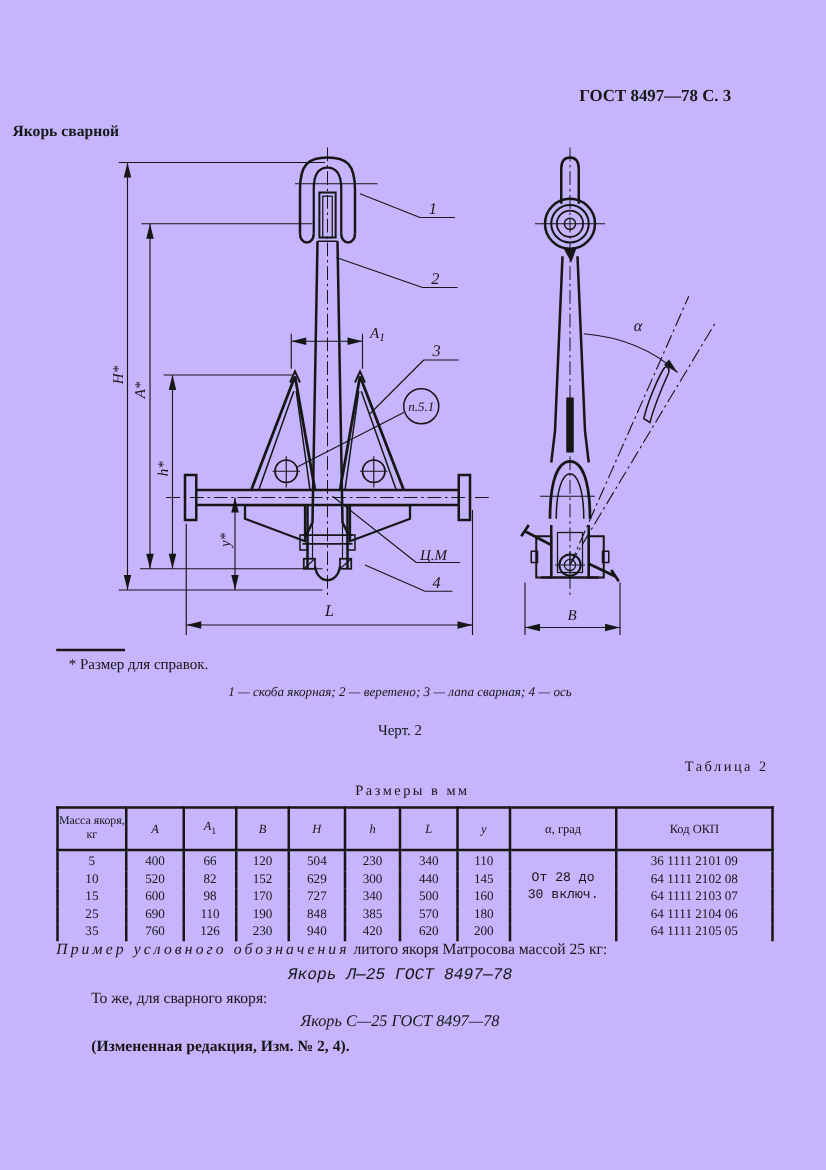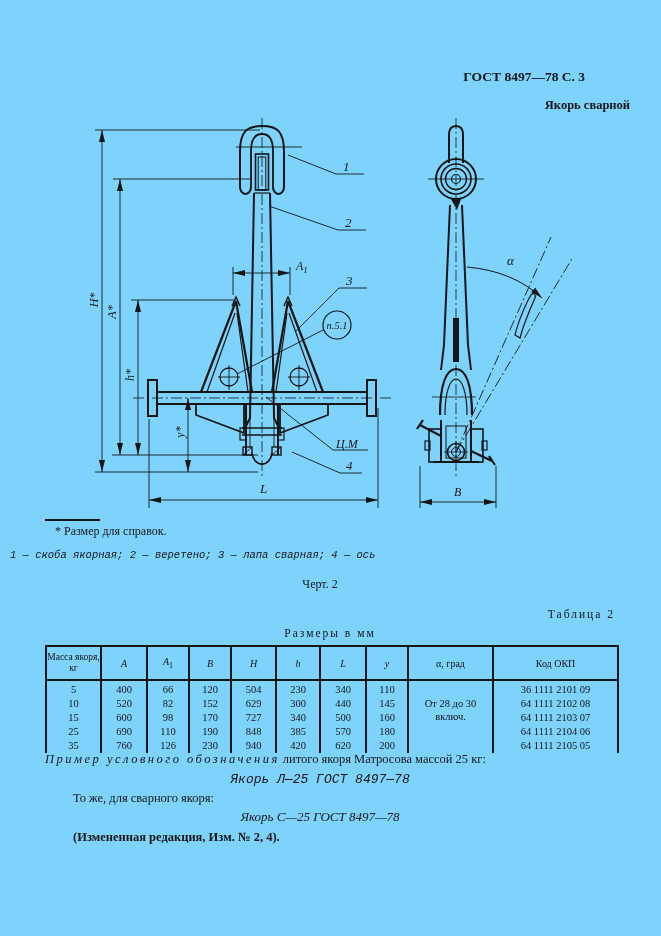--- a/index.html
+++ b/index.html
@@ -1,35 +1,35 @@
 <!DOCTYPE html>
 <html><head>
 <meta charset="utf-8">
 <style>
   html,body{margin:0;padding:0;background:#e8e8e8;}
-  #page{position:relative;width:661px;height:936px;background:#7dd3fc;overflow:hidden;
+  #page{position:relative;width:661px;height:936px;background:#c4b5fd;overflow:hidden;
         font-family:"Liberation Serif",serif;color:#161616;}
   .abs{position:absolute;}
   #hdr{top:69px;right:76px;font-weight:bold;font-size:13.5px;}
-  #ttl{top:98px;left:10px;width:620px;text-align:right;font-weight:bold;font-size:12.5px;}
+  #ttl{top:98px;left:10px;width:620px;text-align:left;font-weight:bold;font-size:12.5px;}
   #drawing{top:0;left:0;}
   #fnrule{top:519px;left:45px;width:55px;height:2px;background:#161616;}
   #footnote{top:524px;left:55px;font-size:12px;}
-  #legend{top:549px;left:10px;width:620px;font-size:10.5px;font-style:italic;font-family:Liberation Mono, monospace;}
+  #legend{top:549px;left:10px;width:620px;text-align:center;font-size:10.5px;font-style:italic;}
   #caption{top:577px;left:10px;width:620px;text-align:center;font-size:12px;}
   #tbl-label{top:608px;right:46px;font-size:11.5px;letter-spacing:2px;margin-left:12px;}
   #units{top:627px;left:45px;width:570px;text-align:center;font-size:11.5px;letter-spacing:2px;}
   table{position:absolute;top:645px;left:45px;width:572px;border-collapse:collapse;table-layout:fixed;}
   th,td{border-left:2px solid #161616;border-right:2px solid #161616;text-align:center;
         font-weight:normal;padding:0;}
   thead th{border-top:2.5px solid #161616;border-bottom:2.5px solid #161616;
            height:32px;font-size:10px;line-height:11px;vertical-align:middle;}
   tbody td{font-size:10.5px;line-height:14px;height:14px;vertical-align:middle;}
   tbody tr:first-child td{padding-top:2px;}
-  td.alpha-cell{font-size:10.5px;line-height:13px;padding:16px 12px;}
+  td.alpha-cell{font-size:10.5px;line-height:13px;padding:16px 12px;font-family:Liberation Mono, monospace;}
   .ital{font-style:italic;}
   sub{font-size:8px;}
   #p-example{top:752px;left:45px;width:572px;font-size:12.5px;}
   #p-example .spaced{letter-spacing:2.5px;font-style:italic;}
   .desig{left:10px;width:620px;text-align:center;font-style:italic;font-size:13px;}
   #p-desig1{top:772px;font-family:Liberation Mono, monospace;}
   #p-same{top:791px;left:73px;font-size:12.5px;}
   #p-desig2{top:809px;}
   #p-amend{top:830px;left:73px;font-size:12.5px;font-weight:bold;}
   svg text{font-family:"Liberation Serif",serif;fill:#161616;}

